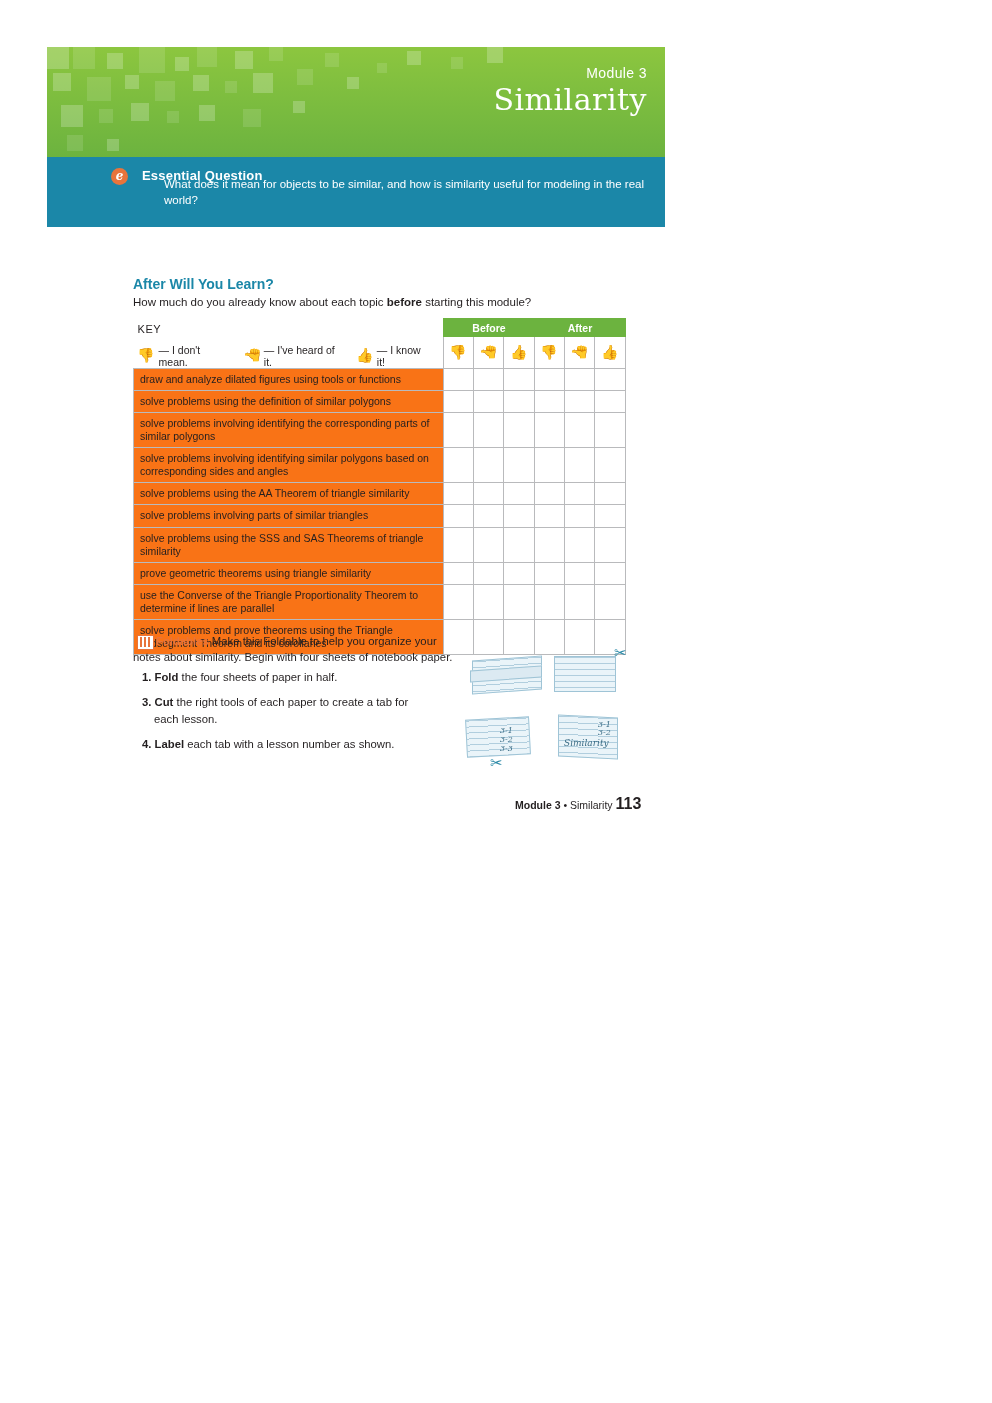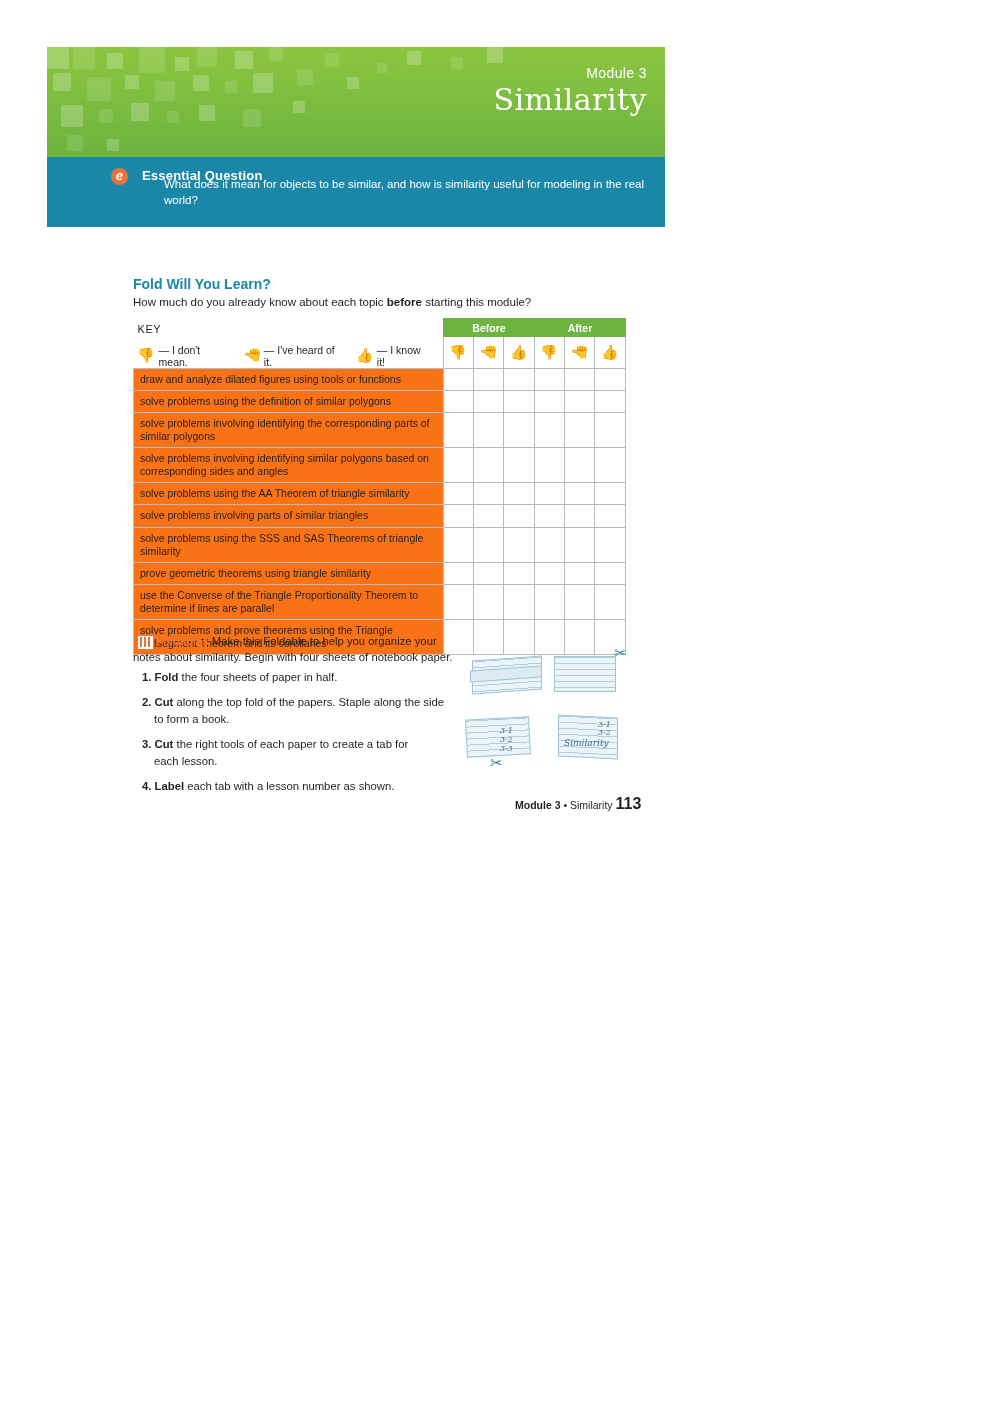--- a/index.html
+++ b/index.html
@@ -316,21 +316,21 @@
     <div class="module-title">Similarity</div>
   </div>
 </div>
 
 <div class="eq-bar">
   <div class="e-badge">e</div>
   <div class="eq-head">Essential Question</div>
   <div class="eq-text">What does it mean for objects to be similar, and how is similarity useful for modeling in the real world?</div>
 </div>
 
-<div class="wwyl-title">Fold Will You Learn?</div>
+<div class="wwyl-title">After Will You Learn?</div>
 <div class="wwyl-sub">
   <span>How much do you already know about each topic </span><b>before</b><span> starting this module?</span>
 </div>
 
 <div class="table-wrap">
   <table class="learn">
     <colgroup>
       <col style="width:310px">
       <col style="width:30px">
         <col style="width:30px">
@@ -472,25 +472,20 @@
 <div class="fold-para">
   <span class="fold-word">Foldables</span><span> Make this Foldable to help you organize your notes about similarity. Begin with four sheets of notebook paper.</span>
 </div>
 
 <div class="steps">
   <div class="step">
     <b>1.</b>
     <b>Fold</b><span> the four sheets of paper in half.</span>
   </div>
   <div class="step">
-    <b>2.</b>
-    <b>Cut</b><span> along the top fold of the papers. Staple along the side</span>
-    <span class="ind">to form a  book.</span>
-  </div>
-  <div class="step">
     <b>3.</b>
     <b>Cut</b><span> the right tools of each paper to create a tab for</span>
     <span class="ind">each lesson.</span>
   </div>
   <div class="step">
     <b>4.</b>
     <b>Label</b><span> each tab with a lesson number as shown.</span>
   </div>
 </div>
 

